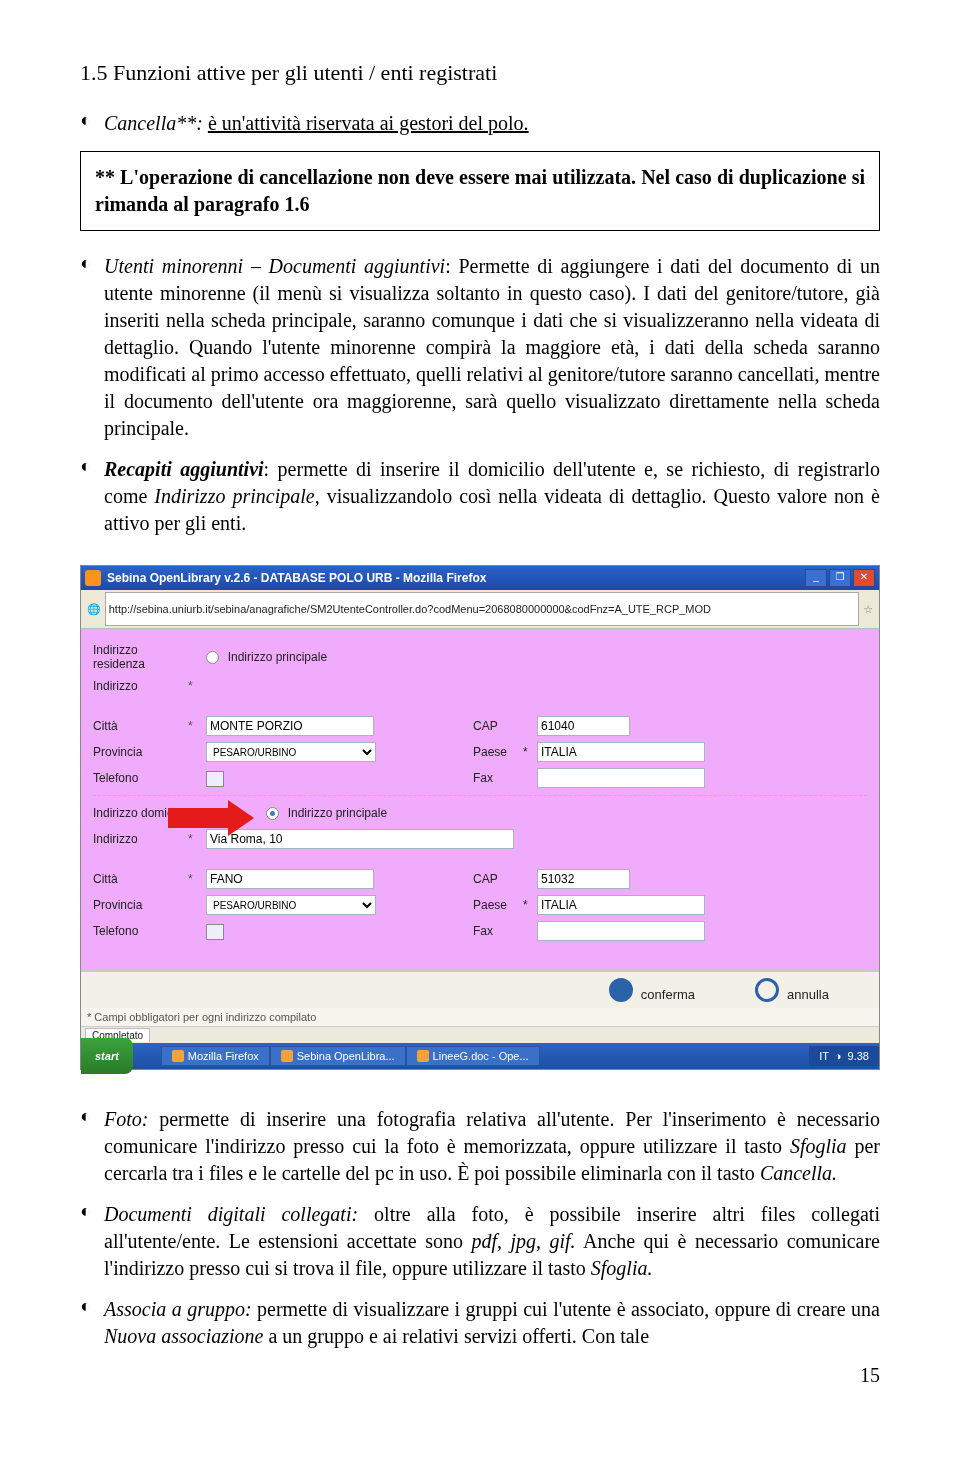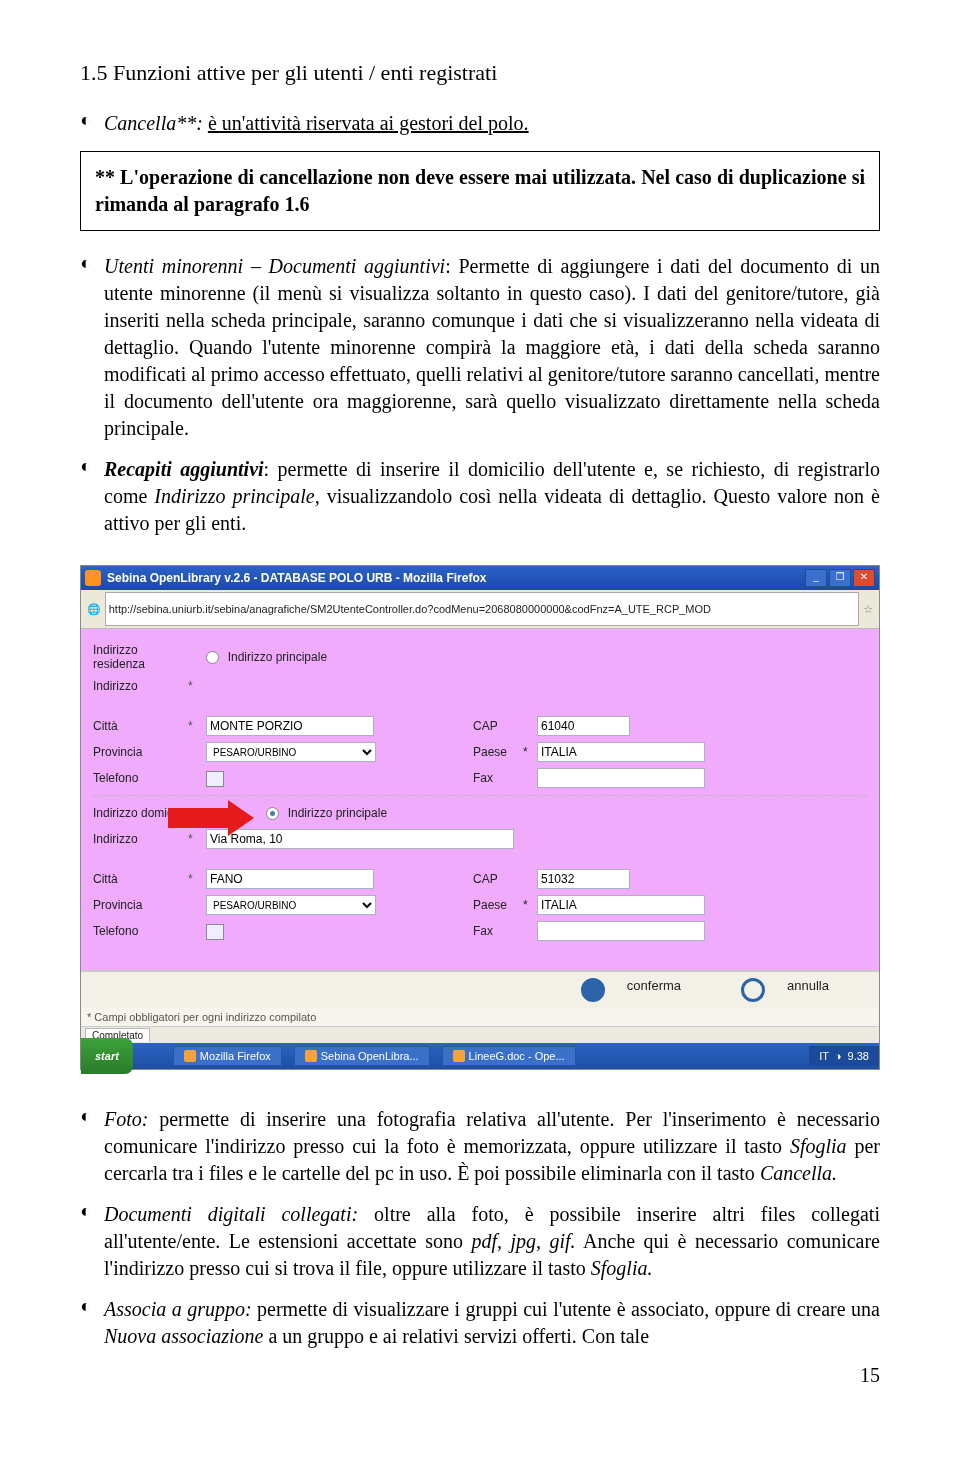--- a/index.html
+++ b/index.html
@@ -40,29 +40,29 @@
 .right-group{flex:1;display:flex;align-items:center}
 .right-label{width:50px}
 .right-star{width:14px}
 .section-gap{height:10px}
 .dotted-sep{border-top:1px dashed #bbb;margin:6px 0}
 .arrow-wrap{position:relative}
 .big-arrow{position:absolute;left:75px;top:-2px;display:flex;align-items:center}
 .arrow-stem{width:60px;height:20px;background:#e51b1b}
 .arrow-head{width:0;height:0;border-top:18px solid transparent;border-bottom:18px solid transparent;border-left:26px solid #e51b1b}
 .btnbar{background:#f3f0e7;border-top:2px solid #c9c9c9;padding:6px 50px 6px 0;display:flex;justify-content:flex-end;gap:60px}
-.circle-btn{display:flex;align-items:flex-start;gap:22px;font-size:13px}
+.circle-btn{display:flex;align-items:flex-end;gap:8px;font-size:13px}
 .circle-btn .c{width:18px;height:18px;border:3px solid #2c63a8;border-radius:50%}
 .circle-btn.filled .c{background:#2c63a8}
 .note-line{font-size:11px;padding:3px 6px;color:#555;background:#f6f4ec}
 .tab-strip{background:#eceade;padding:1px 4px;font-size:10px;border-top:1px solid #ccc}
 .tab{display:inline-block;padding:1px 6px;background:#fff;border:1px solid #bbb;border-bottom:none}
 .taskbar{display:flex;align-items:center;background:linear-gradient(#2b64c4,#1d4fa2);height:26px;font-size:11px;color:#fff}
 .start{background:linear-gradient(#3ca23b,#2a7b29);padding:12px 14px;font-weight:bold;border-radius:0 8px 8px 0;font-style:italic}
-.task{background:#3a70c8;margin-left:12px;padding:3px 10px;display:flex;align-items:center;gap:4px;border:1px solid #2a54a0}
+.task{background:#3a70c8;margin-left:0;padding:3px 10px;display:flex;align-items:center;gap:4px;border:1px solid #2a54a0}
 .task::before{content:"";width:12px;height:12px;background:#f6a23a;display:inline-block;border-radius:2px}
 .tray{margin-left:auto;background:#1a4a99;padding:4px 10px;display:flex;gap:6px;align-items:center}
 .page-num{text-align:right;font-size:20px;margin-top:8px}
 </style>
 </head>
 <body>
 
 <div class="page">
   <div class="heading">1.5 Funzioni attive per gli utenti / enti registrati</div>
 

